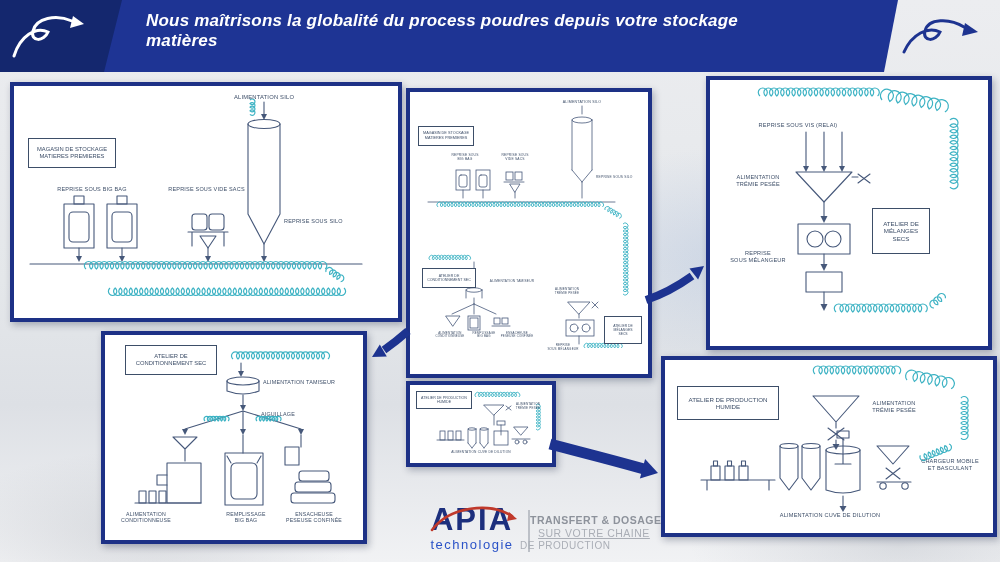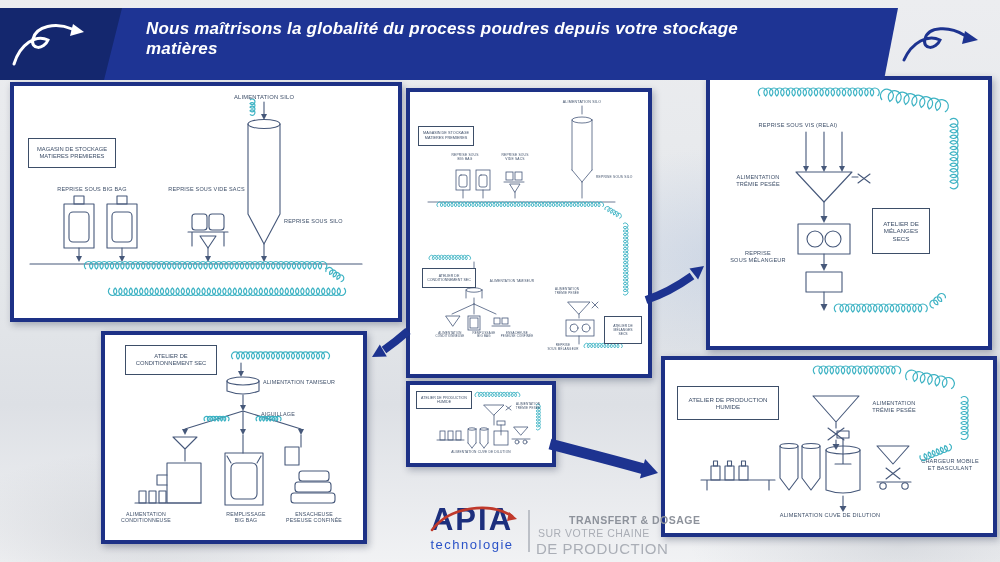--- a/index.html
+++ b/index.html
@@ -6,21 +6,21 @@
   html,body { width:1000px; height:562px; }
   body {
     position:relative; overflow:hidden;
     font-family:"Liberation Sans", sans-serif;
     background:
       radial-gradient(260px 160px at 73% 46%, rgba(110,145,205,.20), transparent 70%),
       radial-gradient(300px 120px at 15% 95%, rgba(150,155,165,.25), transparent 70%),
       radial-gradient(300px 120px at 90% 97%, rgba(140,148,160,.22), transparent 70%),
       linear-gradient(180deg,#ecedf0 0%,#e4e7ea 50%,#dde0e5 72%,#f1f2f4 100%);
   }
-  .header { position:absolute; left:0; top:0; width:800px; height:72px; z-index:6;margin-top:8px; }
+  .header { position:absolute; left:0; top:0; width:800px; height:72px; z-index:6; }
   .band { position:absolute; left:0; top:0; width:898px; height:72px; background:#1e3494;
           clip-path:polygon(0 0,100% 0,calc(100% - 14px) 100%,0 100%); }
   .corner { position:absolute; left:0; top:0; width:122px; height:72px; background:#14276e;
           clip-path:polygon(0 0,100% 0,calc(100% - 18px) 100%,0 100%); }
   .head-line { position:absolute; left:146px; color:#ffffff; font-style:italic; font-weight:bold;
           font-size:17px; letter-spacing:.2px; }
   .panel { position:absolute; background:#ffffff; border:4px solid #1d3186; z-index:2;
           box-shadow:2px 3px 7px rgba(20,30,60,.30); }
   .label { position:absolute; color:#3d4e68; text-transform:uppercase; text-align:center;
           line-height:1.18; white-space:pre-line; letter-spacing:.2px; }
@@ -36,23 +36,23 @@
   .fil { fill:#46587a; stroke:none; }
   .overlay { position:absolute; left:0; top:0; width:1000px; height:562px; z-index:3; pointer-events:none; }
   .flow { stroke:#1d3390; fill:none; }
   .flowhead { fill:#1d3390; stroke:none; }
   .footer { position:absolute; left:0; top:500px; width:1000px; height:62px; z-index:4; }
   .logo-apia { position:absolute; left:424px; top:4px; width:96px; text-align:center;
           font-size:31px; font-weight:bold; color:#1c2f7d; letter-spacing:2px; line-height:1; }
   .logo-tech { position:absolute; left:424px; top:37px; width:96px; text-align:center;
           font-size:13px; color:#2a52c7; letter-spacing:1.5px; }
   .divider { position:absolute; left:528px; top:10px; width:2px; height:42px; background:#bcc0c7; }
-  .tagline1 { position:absolute; left:569px; top:14px; font-size:10.5px; font-weight:bold; color:#8d929b; letter-spacing:.5px;text-align:center; }
-  .tagline2 { position:absolute; left:538px; top:27px; font-size:10.5px; color:#aaaeb6; letter-spacing:.5px; }
-  .tagline3 { position:absolute; left:536px; top:40px; font-size:15px; color:#aaaeb6; letter-spacing:.5px; }
+  .tagline1 { position:absolute; left:530px; top:14px; font-size:10.5px; font-weight:bold; color:#8d929b; letter-spacing:.5px;text-align:center; }
+  .tagline2 { position:absolute; left:538px; top:27px; font-size:10.5px; color:#aaaeb6; letter-spacing:.5px;text-decoration:underline; }
+  .tagline3 { position:absolute; left:520px; top:40px; font-size:10px; color:#aaaeb6; letter-spacing:.5px; }
 </style>
 </head>
 <body>
 
 <div class="header">
   <div class="band"></div>
   <div class="corner"></div>
   <svg style="position:absolute;left:0;top:0;width:120px;height:72px;">
     <path d="M14 56 C20 36 36 26 48 32 C44 42 30 42 33 31 C36 18 56 14 72 21" stroke="#ffffff" stroke-width="3" fill="none" stroke-linecap="round"></path>
     <polygon points="84,24 70,28 73,16" fill="#ffffff"></polygon>

